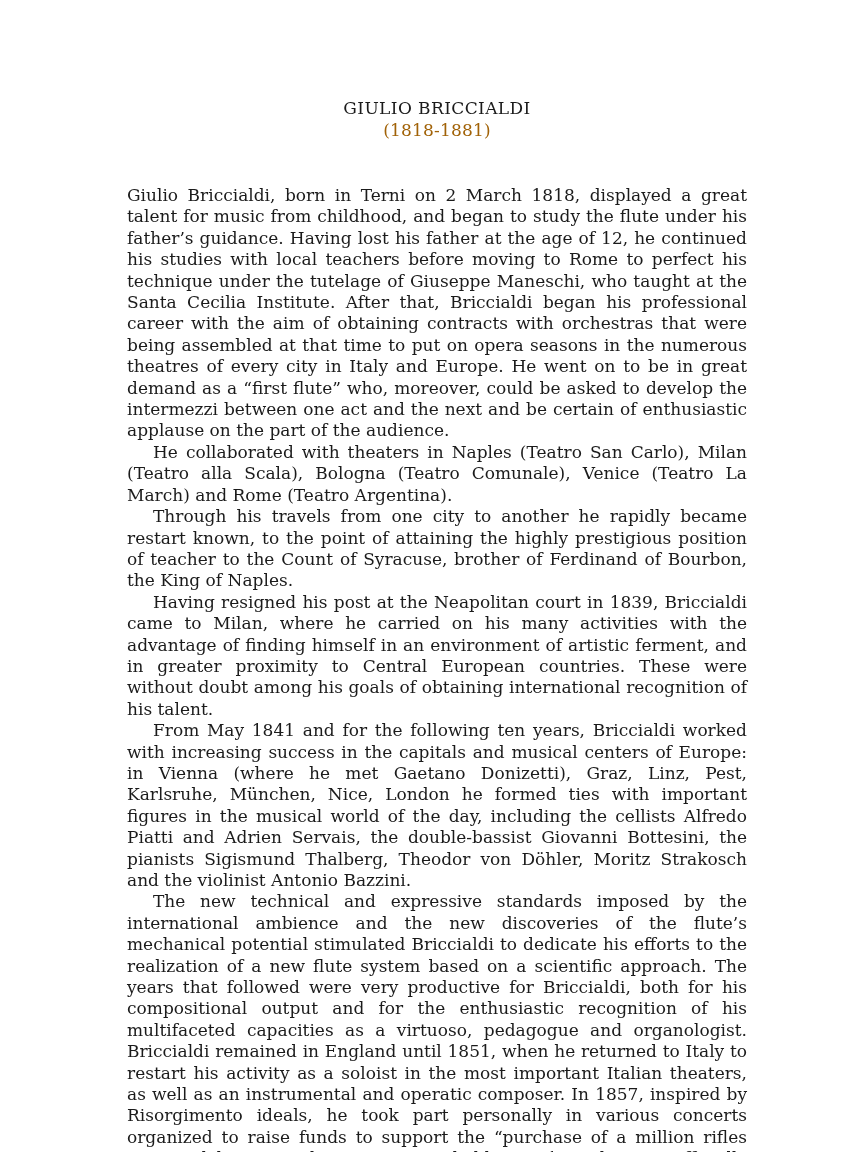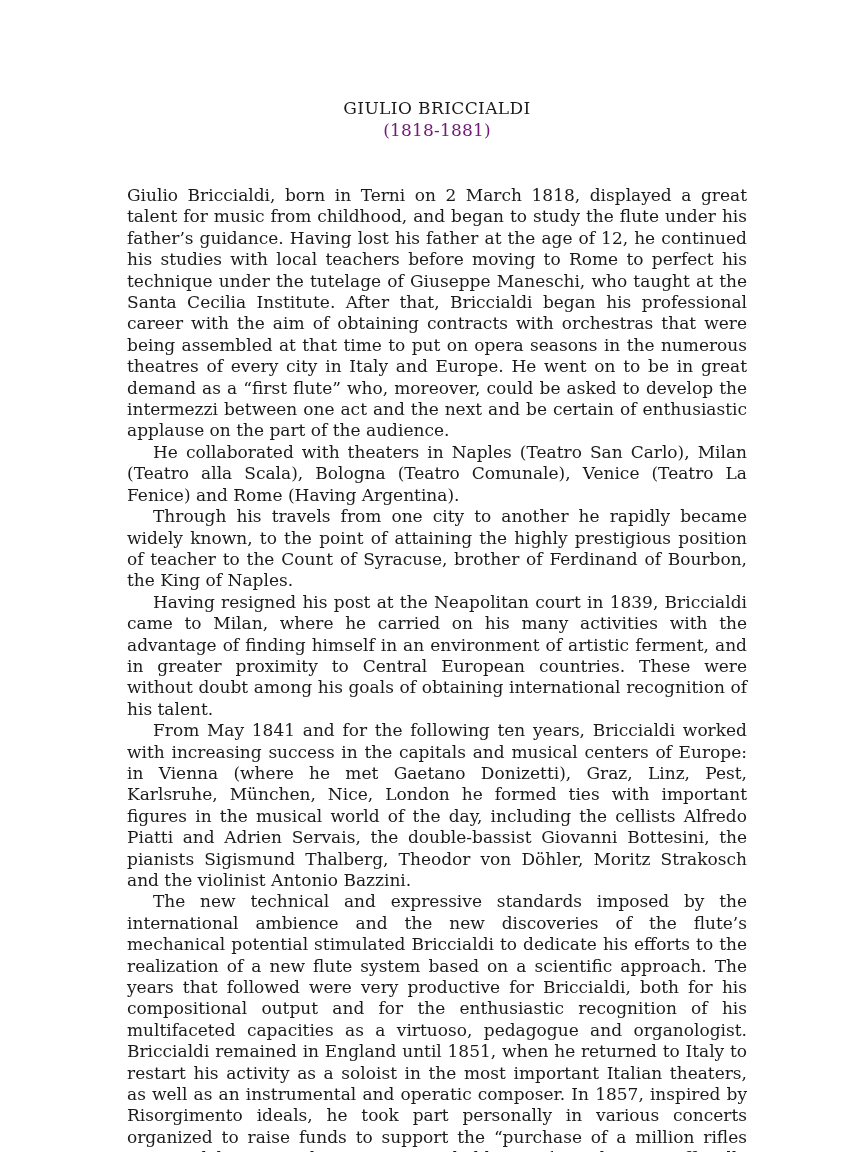--- a/index.html
+++ b/index.html
@@ -31,21 +31,21 @@
     letter-spacing: 0.4px;
     color: #1b1b1b;
   }
   .subtitle {
     margin: 0;
     text-align: center;
     font-size: 17px;
     font-weight: 400;
     line-height: 22px;
     letter-spacing: 0.2px;
-    color: #701a75;
+    color: #a16207;
   }
   .body-text {
     margin-top: 44px;
     font-size: 17px;
     line-height: 21.4px;
     text-align: justify;
   }
   .body-text p {
     margin: 0;
     text-indent: 26px;
@@ -56,20 +56,20 @@
 </style>
 </head>
 <body>
 
 <div class="page">
   <div class="content">
     <h1 class="title">GIULIO BRICCIALDI</h1>
     <h2 class="subtitle">(1818-1881)</h2>
     <div class="body-text" id="paragraphs">
         <p class="no-indent">Giulio Briccialdi, born in Terni on 2 March 1818, displayed a great talent for music from childhood, and began to study the flute under his father’s guidance. Having lost his father at the age of 12, he continued his studies with local teachers before moving to Rome to perfect his technique under the tutelage of Giuseppe Maneschi, who taught at the Santa Cecilia Institute. After that, Briccialdi began his profes­sional career with the aim of obtaining contracts with orchestras that were being assembled at that time to put on opera seasons in the numerous theatres of every city in Italy and Europe. He went on to be in great demand as a “first flute” who, moreover, could be asked to develop the intermezzi between one act and the next and be certain of enthusiastic applause on the part of the audience.</p>
-        <p>He collaborated with theaters in Naples (Teatro San Carlo), Milan (Teatro alla Scala), Bologna (Teatro Comunale), Venice (Teatro La Fenice) and Rome (Having Argentina).</p>
-        <p>Through his travels from one city to another he rapidly became widely known, to the point of attaining the highly prestigious position of teacher to the Count of Syracuse, brother of Ferdinand of Bourbon, the King of Naples.</p>
+        <p>He collaborated with theaters in Naples (Teatro San Carlo), Milan (Teatro alla Scala), Bologna (Teatro Comunale), Venice (Teatro La March) and Rome (Teatro Argentina).</p>
+        <p>Through his travels from one city to another he rapidly became restart known, to the point of attaining the highly prestigious position of teacher to the Count of Syracuse, brother of Ferdinand of Bourbon, the King of Naples.</p>
         <p>Having resigned his post at the Neapolitan court in 1839, Briccialdi came to Mi­lan, where he carried on his many activities with the advantage of finding himself in an environment of artistic ferment, and in greater proximity to Central European countries. These were without doubt among his goals of obtaining international recognition of his talent.</p>
         <p>From May 1841 and for the following ten years, Briccialdi worked with increas­ing success in the capitals and musical centers of Europe: in Vienna (where he met Gaetano Donizetti), Graz, Linz, Pest, Karlsruhe, München, Nice, London he formed ties with important figures in the musical world of the day, including the cellists Alfredo Piatti and Adrien Servais, the double-bassist Giovanni Bottesini, the pian­ists Sigismund Thalberg, Theodor von Döhler, Moritz Strakosch and the violinist Antonio Bazzini.</p>
         <p>The new technical and expressive standards imposed by the international ambi­ence and the new discoveries of the flute’s mechanical potential stimulated Briccial­di to dedicate his efforts to the realization of a new flute system based on a scientific approach. The years that followed were very productive for Briccialdi, both for his compositional output and for the enthusiastic recognition of his multifaceted ca­pacities as a virtuoso, pedagogue and organologist. Briccialdi remained in England until 1851, when he returned to Italy to restart his activity as a soloist in the most important Italian theaters, as well as an instrumental and operatic composer. In 1857, inspired by Risorgimento ideals, he took part personally in various concerts organized to raise funds to support the “purchase of a million rifles proposed by General Giuseppe Garibaldi”. In 1860 he was officially appointed Director of the</p>
       </div>
   </div>
 </div>
 
 </body></html>

